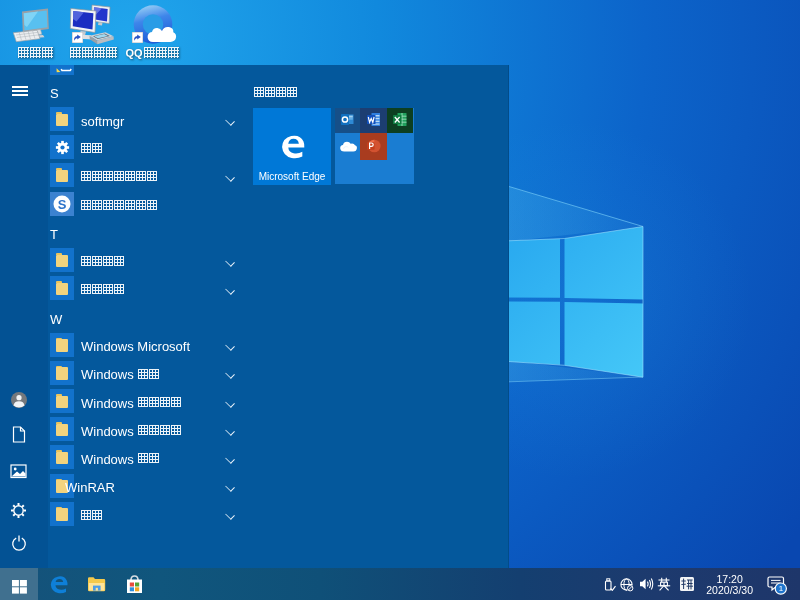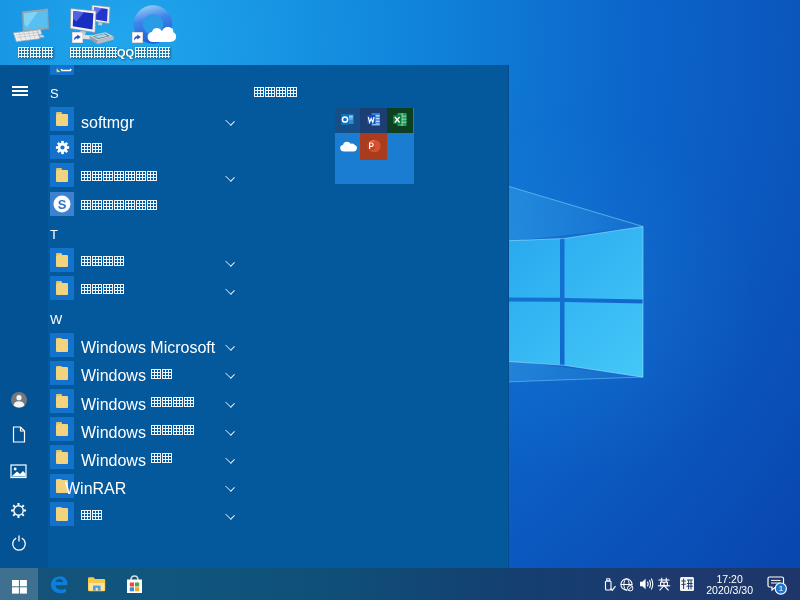--- a/index.html
+++ b/index.html
@@ -5,21 +5,21 @@
 html,body{width:800px;height:600px;overflow:hidden;font-family:"Liberation Sans",sans-serif}
 #stage{position:absolute;left:0;top:0;width:800px;height:600px;background:#0d6fd0}
 .abs{position:absolute}
 
 .hz{display:inline-block;vertical-align:top;
  background:repeating-linear-gradient(to right,currentColor 0 1px,transparent 1px 3px),
  repeating-linear-gradient(to bottom,currentColor 0 1px,transparent 1px 3px);
  background-size:100% 100%;opacity:.93}
 .h10{width:10px;height:10px;margin-right:1px}
 .h11{width:11px;height:11px;margin-right:1px}
-.row-label{color:#fff;font-size:16px;white-space:nowrap}
+.row-label{color:#fff;font-size:13px;white-space:nowrap}
 .row-label .hz{margin-top:1.5px}
 
 #menu{left:0;top:65px;width:508.5px;height:503px;background:#04589c;overflow:hidden;border-right:1px solid rgba(0,40,80,.25)}
 #rail{left:0;top:0;width:48px;height:503px;background:rgba(0,20,40,0.07)}
 .tile24{width:24px;height:24px;background:#1272cc;position:absolute;left:50px}
 .chev{position:absolute;width:9px;height:9px}
 .chev:before{content:"";position:absolute;left:0;top:0.5px;width:7.2px;height:7.2px;border-right:1.3px solid #eef6fc;border-bottom:1.3px solid #eef6fc;transform:rotate(45deg) scale(1,.7);transform-origin:center}
 .seclet{position:absolute;left:50px;color:#fff;font-size:13px}
 .fgl{position:absolute;left:6px;top:5px;width:12px;height:14px}
 .fgl:before{content:"";position:absolute;left:0;top:0;width:6px;height:2px;background:#e9c35c;border-radius:1px 1px 0 0}
@@ -128,21 +128,21 @@
   <circle cx="22" cy="20.5" r="10.2" fill="#2a9ce6"></circle>
   <path d="M31 27 q2-4.8 7-4 q4.8 .9 4.3 5.3 q3.6 1.8 2.6 5.8 q-1 3.7-5.4 3.9 l-17.5 0 q-5-.3-5.4-4.8 q-.2-4.5 4.4-5.2 q1-4.4 5.4-4.1 q3 .2 4.6 3.1z" fill="#fff"></path>
  </svg>
  <svg class="abs" style="left:132px;top:32px" width="11" height="11" viewBox="0 0 11 11">
   <rect width="11" height="11" fill="#fff" stroke="#b5b9be" stroke-width="1"></rect>
   <path d="M2.2 8.8 L2.2 6.2 Q2.6 4.2 5.2 4.0 L5.2 2.4 L8.8 5.0 L5.2 7.6 L5.2 6.0 Q3.4 6.2 2.2 8.8 Z" fill="#2a53c4"></path>
  </svg>
 
  <div class="abs" style="left:0px;top:47px;width:70px;text-align:center;color:#fff;filter:drop-shadow(1px 1.2px .8px rgba(0,0,0,.55))"><span class="hz h11"></span><span class="hz h11"></span><span class="hz h11" style="margin-right:0"></span></div>
  <div class="abs" style="left:58px;top:47px;width:70px;text-align:center;color:#fff;filter:drop-shadow(1px 1.2px .8px rgba(0,0,0,.55))"><span class="hz h11"></span><span class="hz h11"></span><span class="hz h11"></span><span class="hz h11" style="margin-right:0"></span></div>
- <div class="abs" style="left:117px;top:47px;width:70px;text-align:left;color:#fff;font-size:11px;font-weight:bold;filter:drop-shadow(1px 1.2px .8px rgba(0,0,0,.55))">QQ<span class="hz h11" style="margin-left:1px"></span><span class="hz h11"></span><span class="hz h11" style="margin-right:0"></span></div>
+ <div class="abs" style="left:117px;top:47px;width:70px;text-align:center;color:#fff;font-size:11px;font-weight:bold;filter:drop-shadow(1px 1.2px .8px rgba(0,0,0,.55))">QQ<span class="hz h11" style="margin-left:1px"></span><span class="hz h11"></span><span class="hz h11" style="margin-right:0"></span></div>
 </div>
 
 <div id="menu" class="abs">
  <div id="rail" class="abs"></div>
 
  <div class="abs" style="left:12px;top:21px;width:16px;height:1.6px;background:#fff"></div>
  <div class="abs" style="left:12px;top:25.2px;width:16px;height:1.6px;background:#fff"></div>
  <div class="abs" style="left:12px;top:29.4px;width:16px;height:1.6px;background:#fff"></div>
 
  <svg class="abs" style="left:10px;top:326px" width="18" height="18" viewBox="0 0 18 18">
@@ -270,20 +270,26 @@
  <div class="chev" style="left:226px;top:417.6px"></div>
 
  <div class="tile24" style="top:436.8px">
         <b class="fgl"></b>
       </div>
  <div class="abs row-label" style="left:81px;top:443.3px"><span class="hz h10"></span><span class="hz h10"></span></div>
  <div class="chev" style="left:226px;top:445.8px"></div>
 
  <div class="abs" style="left:253.5px;top:22px;color:#fff"><span class="hz h10"></span><span class="hz h10"></span><span class="hz h10"></span><span class="hz h10" style="margin-right:0"></span></div>
 
+ <div class="abs" style="left:253px;top:42.5px;width:78.4px;height:77px;background:#0078d7">
+  <svg class="abs" style="left:27.5px;top:26px" width="24" height="25" viewBox="0 0 27 28">
+   <path d="M1.2 14.5 Q1.8 4.5 11.5 2.2 Q21.5 0.2 25.3 8.5 Q26.6 11.6 26.2 15.2 L8.2 15.2 Q8.6 20.6 14.2 21.6 Q19.5 22.5 24 20 L24 25.2 Q18.5 28 12 26.8 Q2.2 24.6 1.2 14.5 Z M8.1 10.8 L20.1 10.8 Q19.3 5.4 14 5.4 Q9.2 5.4 8.1 10.8Z" fill="#fff"></path>
+  </svg>
+  <div class="abs" style="left:0;width:78px;top:63.5px;text-align:center;color:#fff;font-size:10px">Microsoft Edge</div>
+ </div>
 
  <div class="abs" style="left:334.5px;top:42.5px;width:79px;height:76px;background:#1a7dd2"></div>
 
  <div class="abs" style="left:334.5px;top:42.5px;width:25.5px;height:25px;background:#164f88">
   <svg class="abs" style="left:6.3px;top:5.6px" width="13" height="13" viewBox="0 0 13 13">
    <rect x="5.5" y="1.5" width="7" height="9.5" fill="#2e8ad4"></rect>
    <rect x="6.2" y="2.6" width="5.6" height="2" fill="#9fd0f0"></rect>
    <rect x="6.2" y="5.2" width="5.6" height="1.4" fill="#6fb6e8"></rect>
    <rect x="0" y="1" width="8" height="11" rx="0.8" fill="#1070c0"></rect>
    <circle cx="4" cy="6.5" r="2.6" fill="none" stroke="#fff" stroke-width="1.5"></circle>

